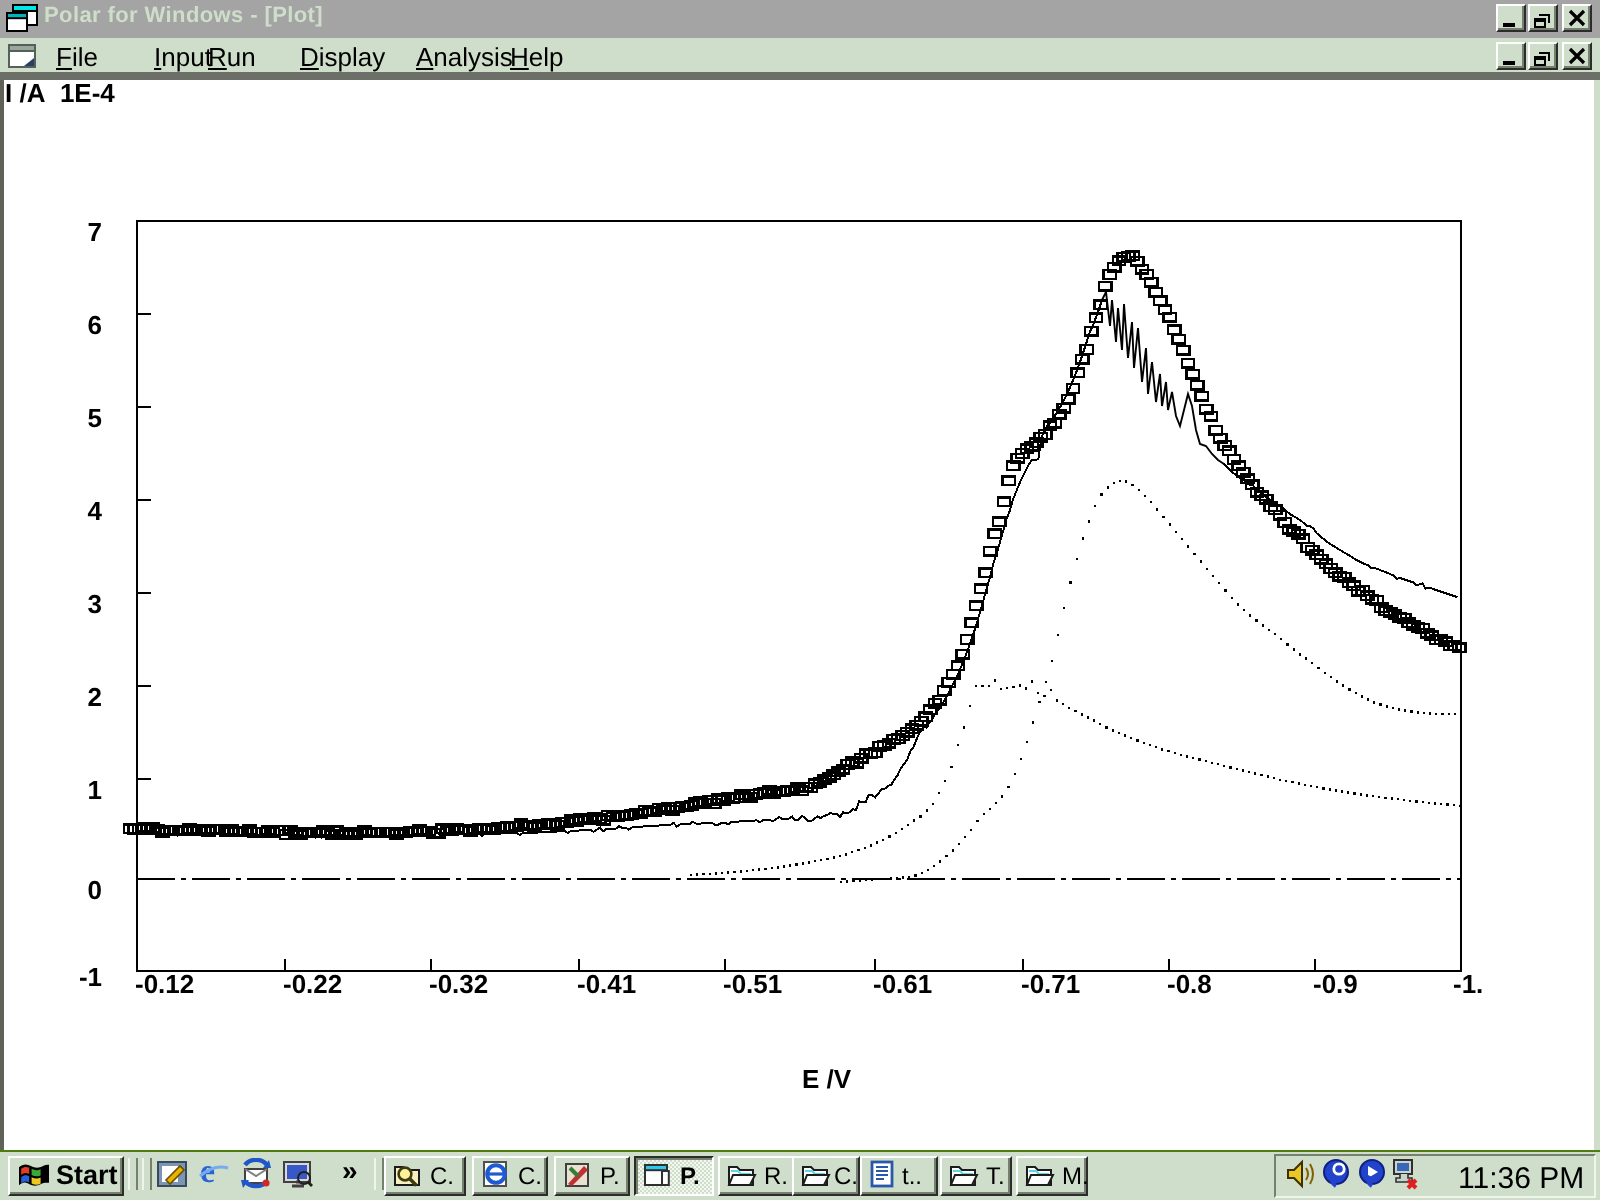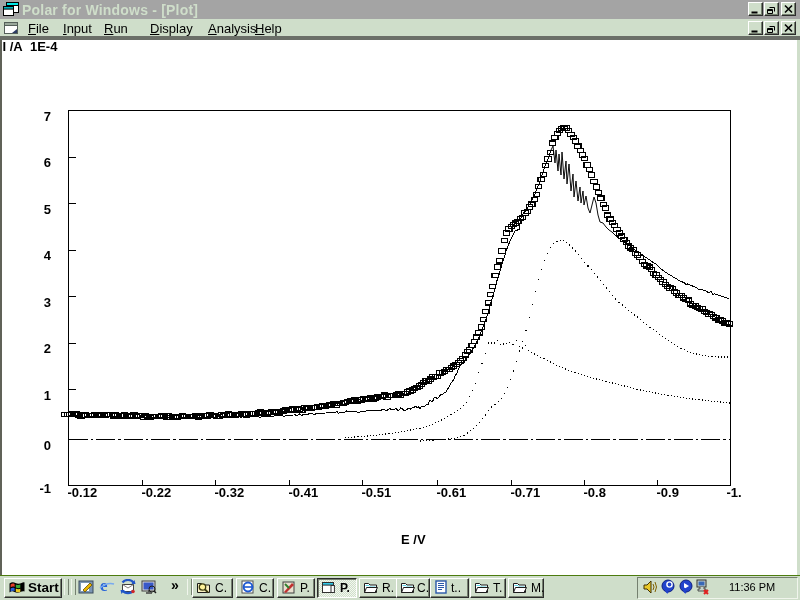--- a/index.html
+++ b/index.html
@@ -4,21 +4,21 @@
 html,body{margin:0;padding:0}
 body{width:800px;height:600px;overflow:hidden;position:relative;background:#fff;
   font-family:"Liberation Sans",sans-serif;-webkit-font-smoothing:antialiased}
 .abs{position:absolute}
 
 :root{
  --face:#cfdeca; --facelight:#e9f1e5; --shadow:#808a7c; --dark:#3c413a; --title:#a4a4a4;
 }
 
 #titlebar{left:0;top:0;width:800px;height:19px;background:var(--title)}
-#titletext{left:22px;top:2px;font-size:14px;font-weight:bold;color:#cfdeca;letter-spacing:0.2px}
+#titletext{left:22px;top:2px;font-size:11px;font-weight:bold;color:#cfdeca;letter-spacing:0.2px}
 
 .wbtn{position:absolute;background:var(--face);border-top:1px solid #fff;border-left:1px solid #fff;
  border-right:1px solid #2c2c2c;border-bottom:1px solid #2c2c2c;box-shadow:inset -1px -1px 0 #75806f;
  font-size:9px;text-align:center;color:#000}
 
 #menubar{left:0;top:19px;width:800px;height:17px;background:var(--face)}
 .menuitem{position:absolute;top:21px;font-size:13px;color:#000}
 .menuitem u{text-decoration:underline}
 #menuedge{left:0;top:36px;width:800px;height:4px;background:#6b6f68}
 
@@ -27,21 +27,21 @@
 
 #taskbar{left:0;top:575px;width:800px;height:25px;background:var(--face);border-top:1px solid #4d7c0f}
 .tbtn{position:absolute;top:2px;height:18px;background:var(--face);
  border-top:1px solid #fff;border-left:1px solid #fff;border-right:1px solid #2c2c2c;border-bottom:1px solid #2c2c2c;
  box-shadow:inset -1px -1px 0 #75806f;font-size:12px;color:#000}
 .tbtn.pressed{border-top:1px solid #2c2c2c;border-left:1px solid #2c2c2c;border-right:1px solid #fff;border-bottom:1px solid #fff;
  box-shadow:inset 1px 1px 0 #75806f;background:repeating-conic-gradient(#f2f7ef 0% 25%,#cfdeca 0% 50%);background-size:2px 2px}
 .tlabel{position:absolute;left:22px;top:2px}
 .grip{position:absolute;top:3px;width:3px;height:16px;border-left:1px solid #f0f5ec;border-right:1px solid #75806f}
 #tray{position:absolute;top:1px;height:20px;border-top:1px solid #75806f;border-left:1px solid #75806f;
- border-bottom:1px solid #f0f5ec;border-right:1px solid #f0f5ec;font-size:11px}
+ border-bottom:1px solid #f0f5ec;border-right:1px solid #f0f5ec;font-size:15px}
 .qicon{position:absolute;top:3px;width:16px;height:16px}
 .ticon{position:absolute;left:3px;top:1px;width:16px;height:14px}
 </style></head>
 <body>
 
 <div class="abs" id="titlebar"></div>
 <div class="abs" id="titletext">Polar for Windows - [Plot]</div>
 <div class="abs" style="left:3px;top:1px"><svg width="17" height="17">
 <rect x="3.5" y="1.5" width="12" height="10" fill="#fff" stroke="#000"></rect>
 <rect x="3.5" y="1.5" width="12" height="3" fill="#00e6e6" stroke="#000"></rect>
@@ -58,21 +58,21 @@
       <path d="M3 2.5l7 7M10 2.5l-7 7" stroke="#000" stroke-width="1.6"></path>
     </svg></div>
 
 <div class="abs" id="menubar"></div>
 <div class="abs" style="left:4px;top:21px"><svg width="15" height="14">
 <rect x="0.5" y="1.5" width="13" height="11" fill="#fff" stroke="#55605a"></rect>
 <rect x="0.5" y="1.5" width="13" height="3" fill="#9aa89b" stroke="#55605a"></rect>
 <path d="M8 12l5-4v4z" fill="#2c3c64"></path>
 </svg></div>
 <div class="menuitem" style="left:28px"><u>F</u>ile</div>
-<div class="menuitem" style="left:63px"><u>I</u>nput</div>
+<div class="menuitem" style="left:77px"><u>I</u>nput</div>
 <div class="menuitem" style="left:104px"><u>R</u>un</div>
 <div class="menuitem" style="left:150px"><u>D</u>isplay</div>
 <div class="menuitem" style="left:208px"><u>A</u>nalysis</div>
 <div class="menuitem" style="left:255px"><u>H</u>elp</div>
 <div class="wbtn" style="left:748px;top:21px;width:13px;height:12px"><svg width="13" height="12">
       <path d="M2.5 9.5h6" stroke="#000" stroke-width="2"></path>
     </svg></div>
 <div class="wbtn" style="left:764px;top:21px;width:13px;height:12px"><svg width="13" height="12">
       <path d="M4.5 4.5h5v4M2.5 6.5h5v4h-5z M2.5 7.5h5" stroke="#000" fill="none"></path>
     </svg></div>

